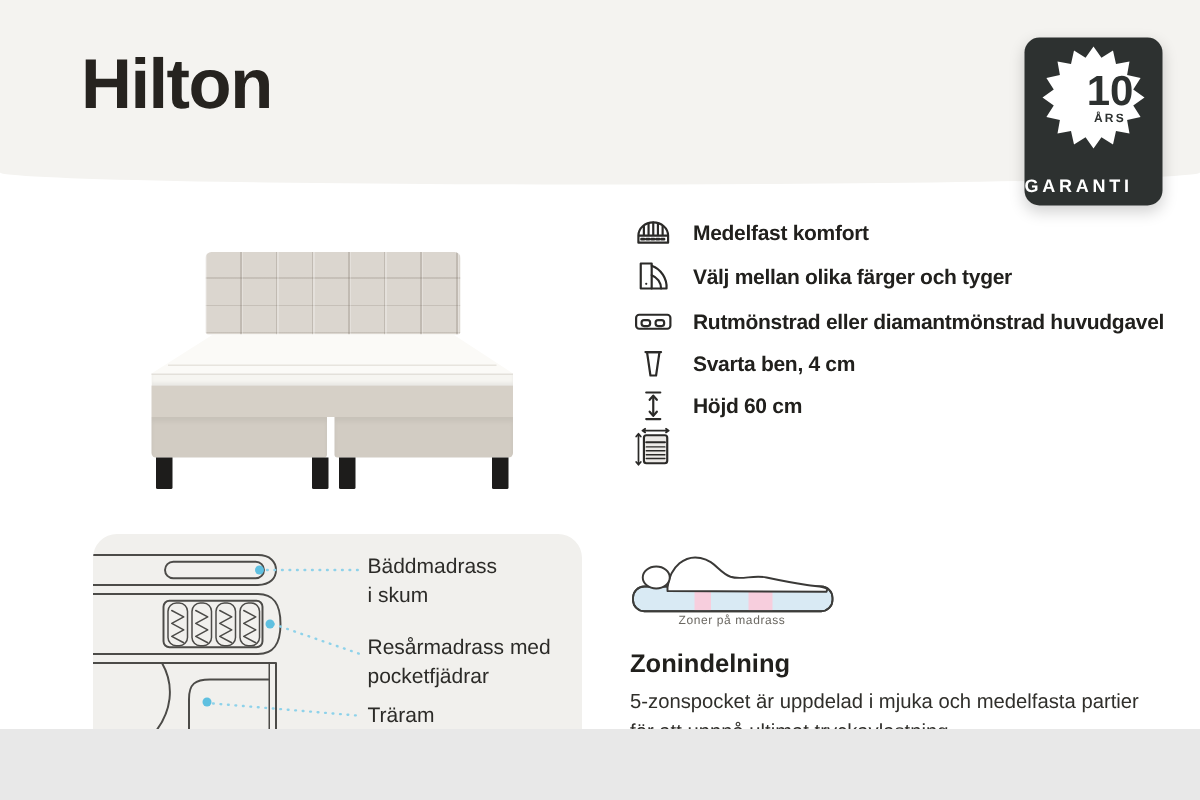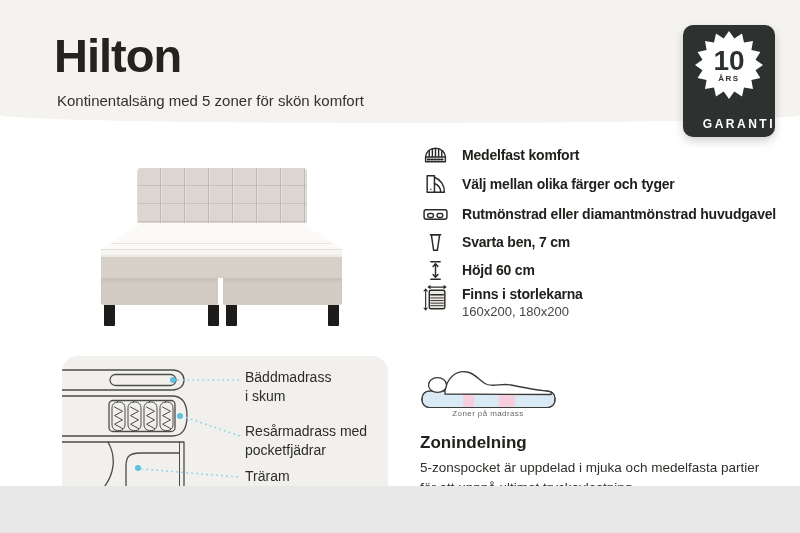--- a/index.html
+++ b/index.html
@@ -20,29 +20,29 @@
   .subtitle {
     position:absolute; left:57px; top:92px; font-size:15px; color:#33312d;
   }
   
   .badge {
     position:absolute; left:683px; top:25px; width:92px; height:112px;
     background:#2d3130; border-radius:10px; box-shadow:0 4px 10px rgba(0,0,0,.18);
   }
   .badge svg.star { position:absolute; left:11px; top:5px; }
   .badge .star-text {
-    position:absolute; left:11px; top:5px; width:70px; height:70px;
+    position:absolute; left:22px; top:5px; width:70px; height:70px;
     display:flex; flex-direction:column; align-items:center; justify-content:center;
     color:#2d3130;
     text-align:center;
   }
   .badge-years { font-size:28px; font-weight:800; line-height:26px; }
   .badge-years-label { font-size:8px; font-weight:700; letter-spacing:1.5px; }
   .badge-label {
-    position:absolute; left:0; top:92px; width:100%; text-align:right;
+    position:absolute; left:0; top:92px; width:100%; text-align:left;
     color:#ffffff; font-size:12px; font-weight:700; letter-spacing:2.5px;
   }
   
   .bed-part { position:absolute; }
   .headboard {
     left:137px; top:168px; width:170px; height:55px; background:#dbd6cf;
     border-radius:4px 4px 2px 2px;
     background-image:
       repeating-linear-gradient(to right, rgba(255,255,255,.25) 0 1px, transparent 1px 24px),
       repeating-linear-gradient(to right, transparent 0 23px, rgba(125,115,104,.28) 23px 24px),
@@ -94,21 +94,20 @@
     line-height:1.45; color:#302f2b;
   }
 </style>
 </head>
 <body>
 
 <div class="page">
 
   <div class="header-band"></div>
   <div class="title">Hilton</div>
-  <div class="subtitle">Kontinentalsäng med 5 zoner för skön komfort</div>
 
   <div class="badge">
     <svg class="star" width="70" height="70" viewBox="0 0 70 70">
       <polygon fill="#ffffff" points="35,1 40.3,8.5 48,3.6 50,12.6 59,11 57.4,20 66.4,22 61.5,29.7 69,35 61.5,40.3 66.4,48 57.4,50 59,59 50,57.4 48,66.4 40.3,61.5 35,69 29.7,61.5 22,66.4 20,57.4 11,59 12.6,50 3.6,48 8.5,40.3 1,35 8.5,29.7 3.6,22 12.6,20 11,11 20,12.6 22,3.6 29.7,8.5"></polygon>
     </svg>
     <div class="star-text">
       <div class="badge-years">10</div>
       <div class="badge-years-label">ÅRS</div>
     </div>
     <div class="badge-label">GARANTI</div>
@@ -165,21 +164,21 @@
       <span class="flabel">Rutmönstrad eller diamantmönstrad huvudgavel</span>
     </div>
 
     <div class="feature-row" style="top:228px;">
       <span class="ficon">
         <svg width="25" height="25" viewBox="0 0 24 24">
           <path d="M7,4.5 h10"></path>
           <path d="M8,4.5 h8 l-2.2,15 h-3.6 z"></path>
         </svg>
       </span>
-      <span class="flabel">Svarta ben, 7 cm</span>
+      <span class="flabel">Svarta ben, 4 cm</span>
     </div>
 
     <div class="feature-row" style="top:256px;justify-content:center;">
       <span class="ficon">
         <svg width="25" height="25" viewBox="0 0 24 24">
           <path d="M7.5,3.5 h9 M7.5,20.5 h9"></path>
           <path d="M12,6 V18"></path>
           <path d="M9.7,8.2 L12,5.5 L14.3,8.2"></path>
           <path d="M9.7,15.8 L12,18.5 L14.3,15.8"></path>
         </svg>
@@ -189,24 +188,20 @@
 
     <div class="feature-row block" style="top:286px;">
       <span class="ficon">
         <svg width="27" height="29" viewBox="0 0 26 28">
           <rect x="7" y="5" width="15" height="18" rx="1.6" fill="#eceae7"></rect>
           <path d="M8.5,9.5 h12"></path>
           <path d="M8.5,12.5 h12 M8.5,15 h12 M8.5,17.5 h12 M8.5,20 h12" stroke-width="0.9"></path>
           <path d="M3.5,5 V23 M2,5.8 L3.5,4 L5,5.8 M2,22.2 L3.5,24 L5,22.2" stroke-width="1.1"></path>
           <path d="M7,2 H22 M7.8,0.8 L6,2 L7.8,3.2 M21.2,0.8 L23,2 L21.2,3.2" stroke-width="1.1"></path>
         </svg>
-      </span>
-      <span>
-        <div class="flabel">Finns i storlekarna</div>
-        <div class="fsub">160x200, 180x200</div>
       </span>
     </div>
 
   </div>
 
   <div class="card">
     <svg class="cross" width="326" height="152" viewBox="0 0 326 152">
       <g fill="none" stroke="#4c4b48" stroke-width="1.3" stroke-linecap="round" stroke-linejoin="round">
 
         <path d="M0,14 H110 C118,14 122,18.5 122,24 C122,29.5 118,34 110,34 H0"></path>

